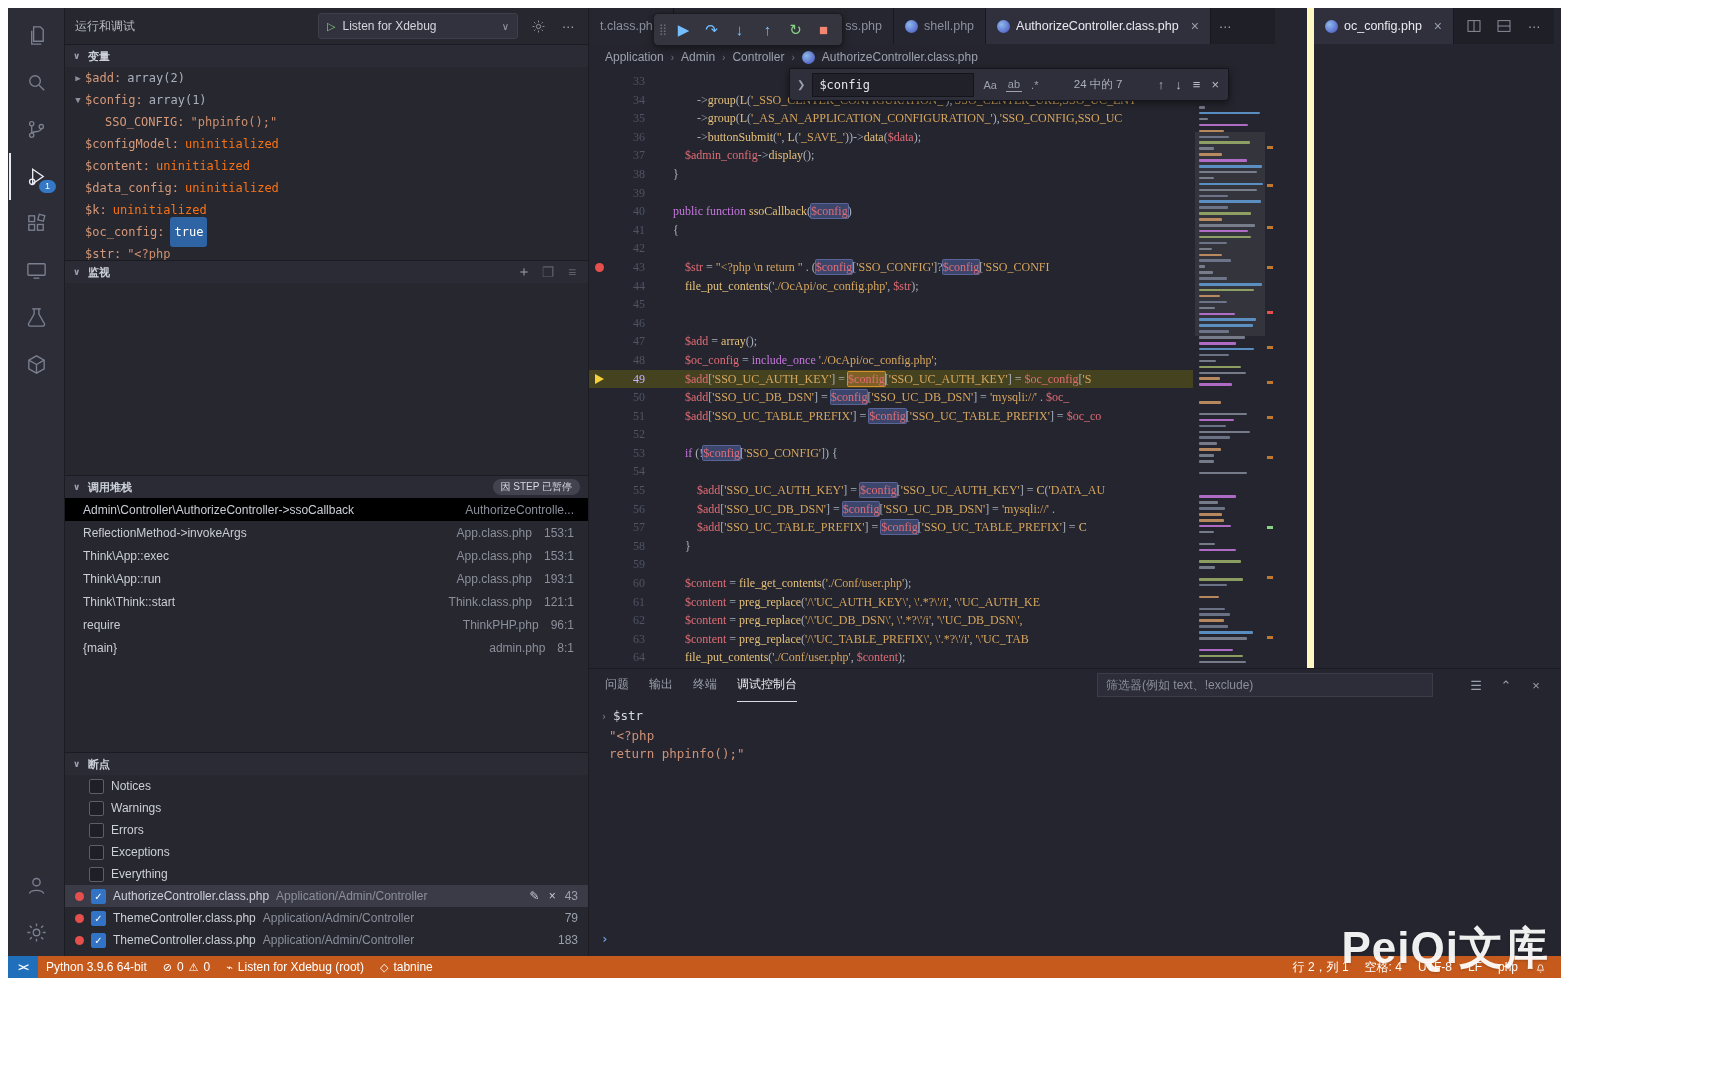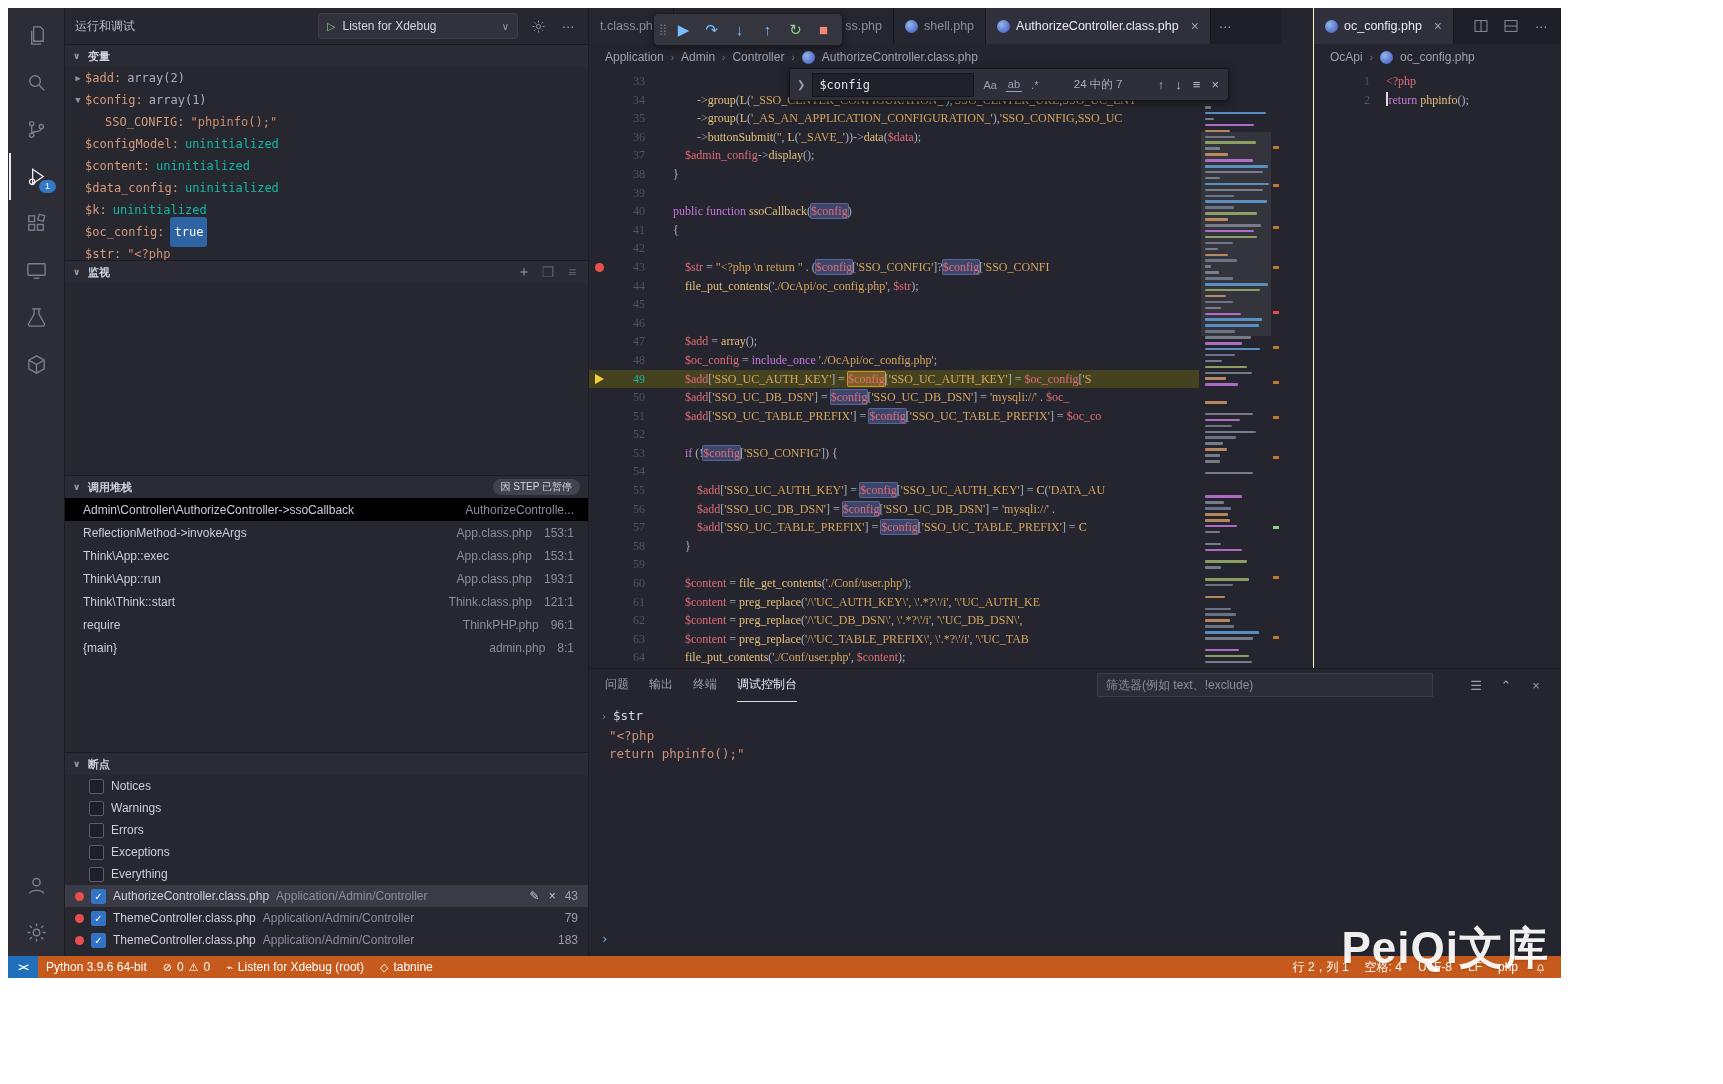--- a/index.html
+++ b/index.html
@@ -44,21 +44,21 @@
                border-radius:9px;padding:1px 8px;}
   .watch-acts{margin-left:auto;display:flex;gap:8px;}
   .watch-acts .icon-btn{width:16px;height:16px;font-size:14px;font-weight:normal;}
   .dim{opacity:.45;}
 
   .var-row{height:22px;display:flex;align-items:center;white-space:nowrap;
            font-family:"DejaVu Sans Mono",monospace;font-size:12px;padding-left:6px;cursor:pointer;}
   .var-chev{width:14px;color:#8b8f9a;font-size:9px;text-align:center;flex:none;}
   .var-name{color:#d79a7a;}
   .v-plain{color:#a9b0bd;margin-left:6px;}
-  .v-dim{color:#14b8a6;margin-left:6px;}
+  .v-dim{color:#f97316;margin-left:6px;}
   .v-str{color:#cf8e6d;margin-left:6px;}
   .v-bool{color:#fff;background:#2e63a4;border-radius:3px;padding:8px 4px;margin-left:6px;}
 
   .cs-row{height:23px;display:flex;align-items:center;padding:0 14px 0 18px;font-size:12px;cursor:pointer;}
   .cs-row.selected{background:#000000;}
   .cs-name{color:#c9cdd5;white-space:nowrap;overflow:hidden;flex:1;}
   .cs-loc{color:#8a8f9b;display:flex;gap:12px;white-space:nowrap;}
 
   .bp-row{height:22px;display:flex;align-items:center;gap:7px;padding:0 10px;font-size:12px;cursor:pointer;}
   .bp-row.toggle{padding-left:24px;align-items:center;}
@@ -69,21 +69,21 @@
   .bp-dot{width:9px;height:9px;border-radius:50%;background:#e5504c;flex:none;}
   .bp-name{color:#ccd0d8;white-space:nowrap;}
   .bp-path{color:#8a8f9b;flex:1;white-space:nowrap;overflow:hidden;}
   .bp-line{color:#9aa0ac;}
   .bp-act{color:#c6cad2;font-size:12px;margin-right:2px;cursor:pointer;}
 
   
   .editors{flex:1;display:flex;flex-direction:column;min-width:0;}
   .editor-row{height:660px;display:flex;min-height:0;flex:none;}
   .editor-left{flex:1;position:relative;display:flex;flex-direction:column;min-width:0;background:#24252e;}
-  .editor-right{width:247px;border-left:1px solid #fef9c3;display:flex;flex-direction:column;background:#24252e;flex:none;margin-left:32px;}
+  .editor-right{width:247px;border-left:7px solid #fef9c3;display:flex;flex-direction:row;background:#24252e;flex:none;margin-left:32px;}
 
   .tabbar{height:36px;background:#1e1f27;display:flex;align-items:stretch;flex:none;min-width:0;}
   .tab{display:flex;align-items:center;gap:6px;padding:0 11px;background:#25262f;border-right:1px solid #17171d;
        color:#8b909c;font-size:12.5px;white-space:nowrap;overflow:hidden;cursor:pointer;flex:none;}
   .tab.active{background:#2f303c;color:#e8eaef;}
   .tab.clip1{width:62px;}
   .tab.clip2{width:197px;justify-content:flex-end;}
   .tab-close{color:#9aa0ac;font-size:14px;margin-left:6px;cursor:pointer;}
   .file-icon{width:13px;height:13px;border-radius:50%;flex:none;
              background:radial-gradient(circle at 35% 35%,#8fb9ea,#5668c9 75%);}
@@ -104,21 +104,21 @@
   .crumb-sep{color:#707684;font-size:10px;}
 
   .codearea{flex:1;position:relative;overflow:hidden;font-family:Liberation Serif, serif;
             font-size:12px;line-height:18.6px;}
   .code-scroll{position:absolute;left:0;top:2px;right:82px;bottom:0;overflow:hidden;}
   .editor-right .code-scroll{right:8px;}
   .line{display:flex;height:18.6px;white-space:pre;align-items:center;}
   .line.current{background:#45431f;}
   .glyph{width:20px;flex:none;display:flex;align-items:center;justify-content:center;}
   .lnum{width:36px;flex:none;text-align:right;color:#4f5464;}
-  .line.current .lnum{color:#14b8a6;}
+  .line.current .lnum{color:#c4b5fd;}
   .ltext{padding-left:16px;flex:1;overflow:hidden;}
   .bp-glyph{width:9px;height:9px;border-radius:50%;background:#e5504c;}
   .cur-arrow{width:0;height:0;border-left:9px solid #f5d03c;border-top:5px solid transparent;border-bottom:5px solid transparent;}
   .cursor{display:inline-block;width:1.5px;height:14px;background:#d9dce2;vertical-align:-2px;margin-right:1px;}
 
   .tk-kw{color:#c678dd}.tk-var{color:#e06c75}.tk-str{color:#d7a65f}.tk-fn{color:#e5c07b}.tk-op{color:#a8b0bd}.tk-tag{color:#e06c75}
   .fm{background:rgba(84,104,170,.5);box-shadow:0 0 0 1px rgba(125,145,220,.6);border-radius:1px;}
   .fm.cur{background:rgba(190,132,42,.45);box-shadow:0 0 0 1px #d78f2e;}
 
   .minimap{position:absolute;top:36px;bottom:2px;right:10px;width:70px;overflow:hidden;}

